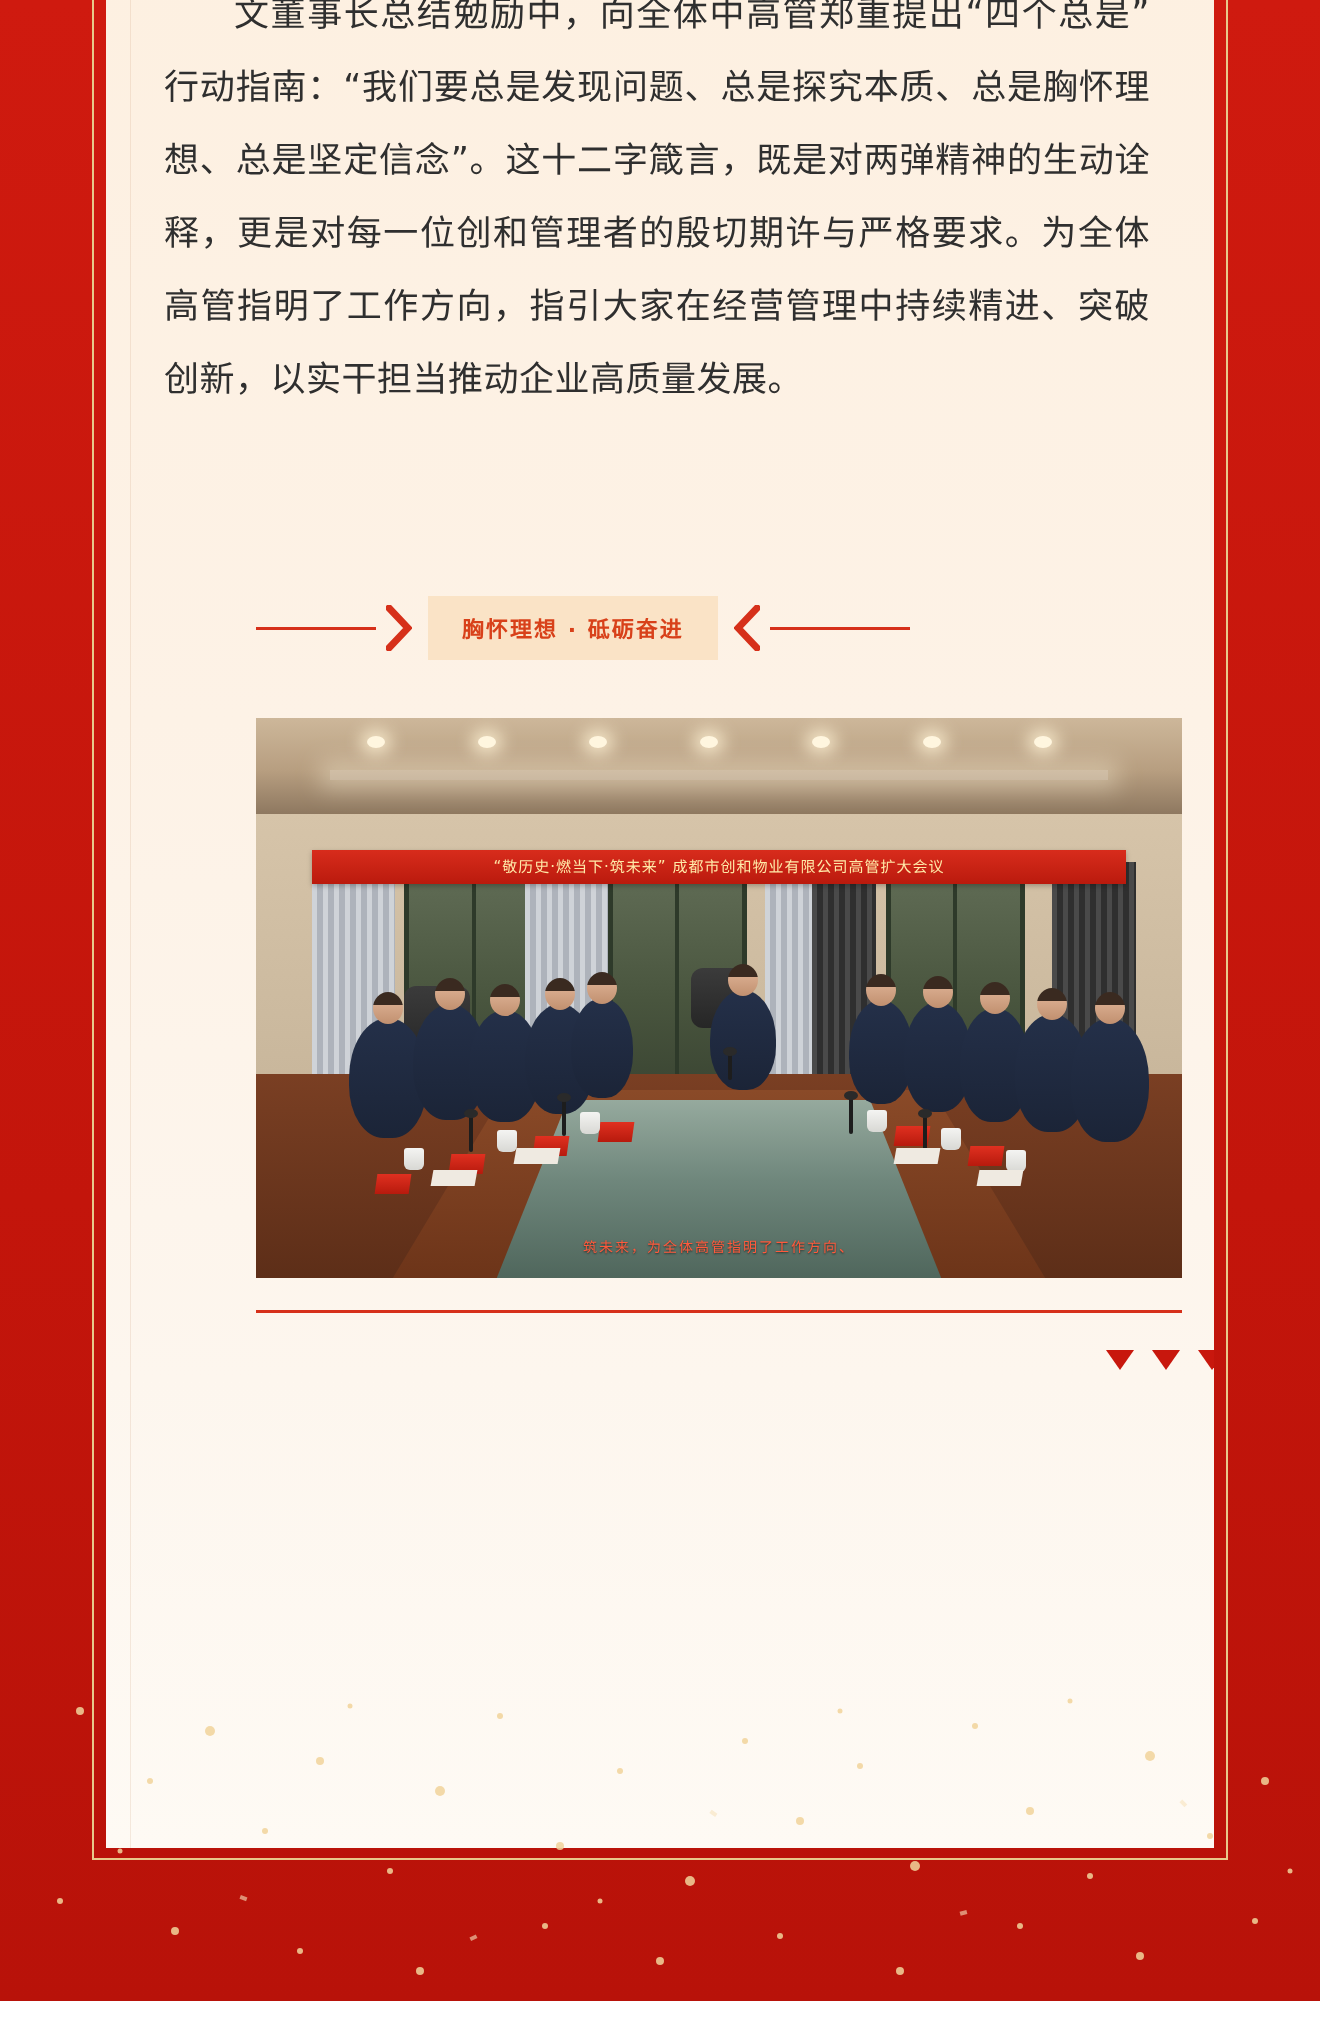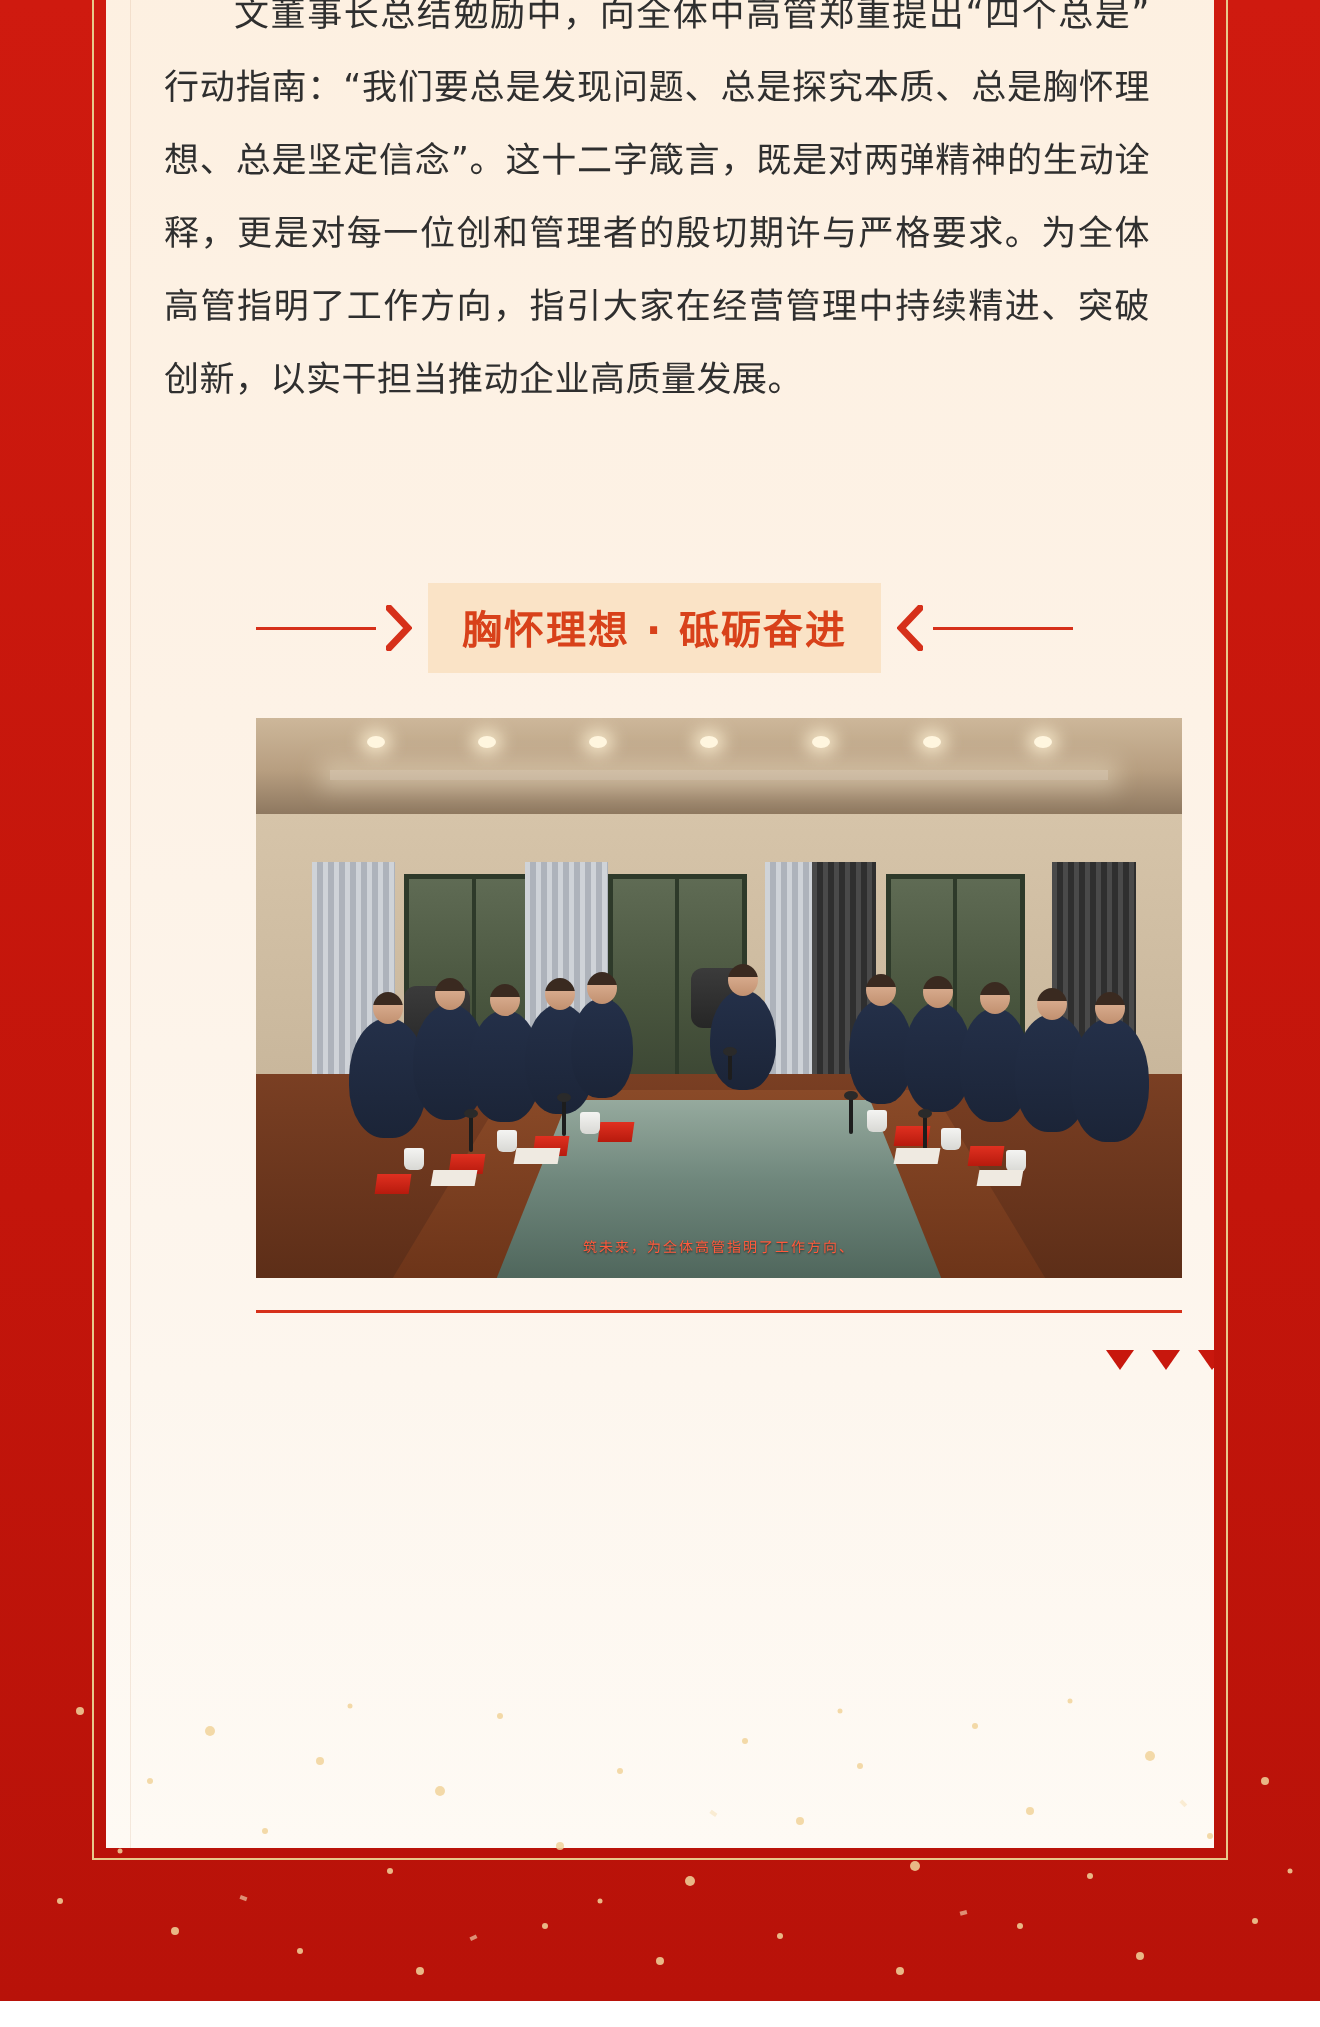--- a/index.html
+++ b/index.html
@@ -113,21 +113,21 @@
   }
   .chev svg { display: block; }
 
   .head-pill {
     background: #fae3c6;
     padding: 15px 34px 17px 34px;
     margin: 0 6px;
   }
   .head-pill span {
     font-family: "DejaVu Sans", "Liberation Sans", sans-serif;
-    font-size: 40px;
+    font-size: 22px;
     font-weight: bold;
     color: #d8411a;
     letter-spacing: 2px;
     white-space: nowrap;
   }
 
   
   .photo-wrap {
     position: absolute;
     left: 150px;
@@ -314,20 +314,23 @@
         </div>
         <div class="wall">
           <div class="window win1"></div>
           <div class="window win2"></div>
           <div class="window win3"></div>
           <div class="curtain cur1"></div>
           <div class="curtain cur2"></div>
           <div class="curtain cur3"></div>
           <div class="curtain cur5"></div>
           <div class="curtain cur4"></div>
+          <div class="banner">
+            <span>“敬历史·燃当下·筑未来” 成都市创和物业有限公司高管扩大会议</span>
+          </div>
         </div>
 
         <div class="floor"></div>
         <div class="table"></div>
         <div class="table-glass"></div>
 
         <div class="chair" style="left:16%;top:268px;"></div>
         <div class="chair" style="left:47%;top:250px;width:58px;height:60px;"></div>
 
         <div class="person" style="left:10%;top:300px;width:78px;height:120px;">

